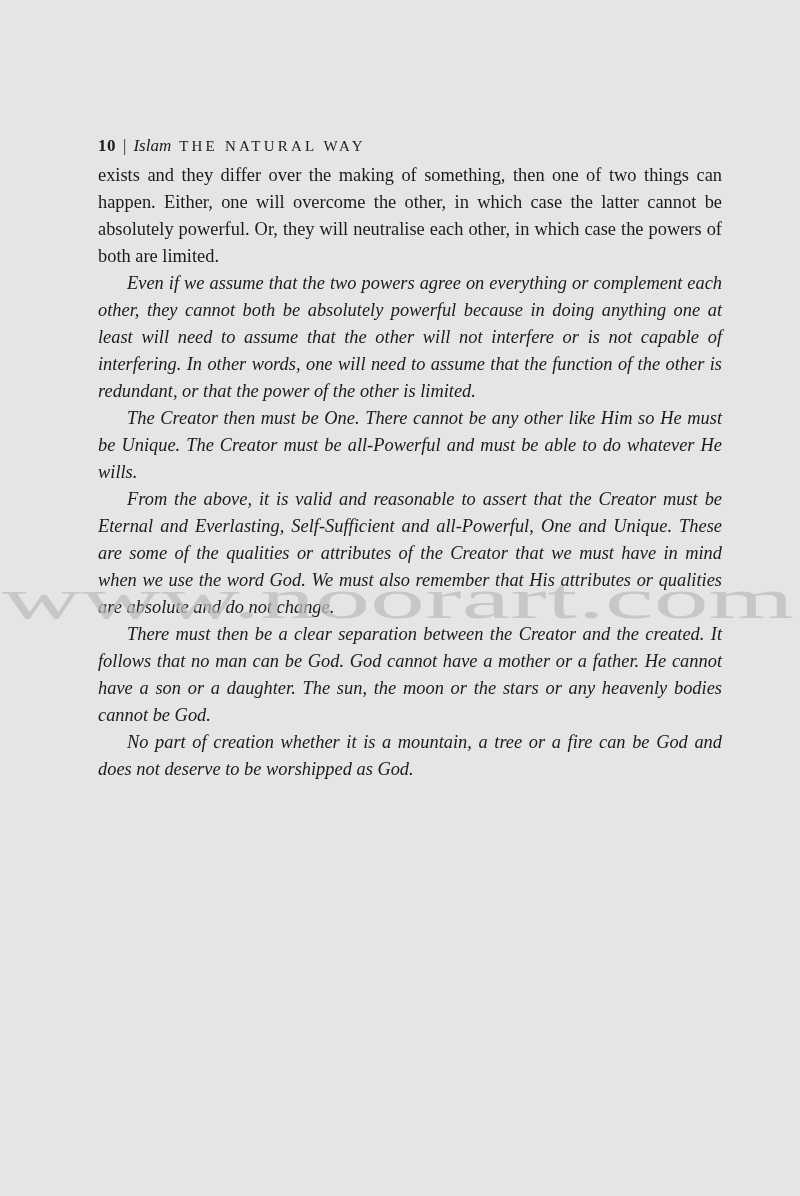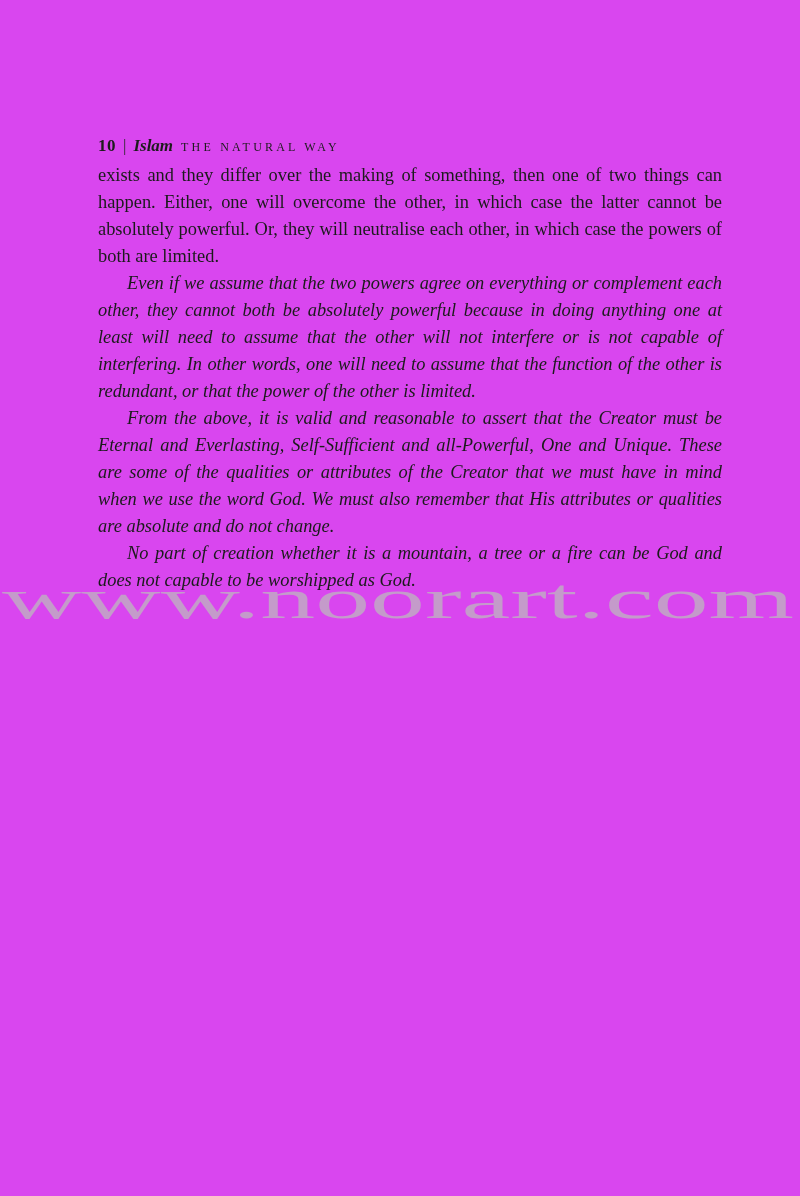--- a/index.html
+++ b/index.html
@@ -4,21 +4,21 @@
 <style>
   html, body {
     margin: 0;
     padding: 0;
     background: #ffffff;
   }
   .page {
     position: relative;
     width: 800px;
     height: 1196px;
-    background: #d946ef;
+    background: #e5e5e5;
     overflow: hidden;
     font-family: "Liberation Serif", serif;
   }
   .running-header {
     position: absolute;
     left: 98px;
     top: 96px;
     color: #1c1c1c;
     white-space: nowrap;
     display: flex;
@@ -30,27 +30,27 @@
     letter-spacing: 0.5px;
   }
   .hdr-sep {
     font-size: 17px;
     font-weight: 400;
     margin: 0 7px;
     color: #2a2a2a;
   }
   .hdr-title-italic {
     font-size: 17px;
-    font-weight: bold;
+    font-weight: normal;
     font-style: italic;
     margin-right: 8px;
     margin-top: 40px;
   }
   .hdr-title-caps {
-    font-size: 12px;
+    font-size: 15px;
     letter-spacing: 3.2px;
     font-weight: 400;
     margin-top: 36px;
   }
   .text-block {
     position: absolute;
     left: 98px;
     top: 162px;
     width: 624px;
     color: #1b1b1b;
@@ -84,21 +84,23 @@
   <div class="running-header">
     <span class="hdr-num">10</span>
     <span class="hdr-sep">|</span>
     <span class="hdr-title-italic">Islam</span>
     <span class="hdr-title-caps">THE NATURAL WAY</span>
   </div>
 
   <div class="text-block">
       <p class="para">exists and they differ over the making of something, then one of two things can happen. Either, one will overcome the other, in which case the latter cannot be absolutely powerful. Or, they will neutralise each other, in which case the powers of both are limited.</p>
       <p class="para indent">Even if we assume that the two powers agree on everything or complement each other, they cannot both be absolutely powerful because in doing anything one at least will need to assume that the other will not interfere or is not capable of interfering. In other words, one will need to assume that the function of the other is redundant, or that the power of the other is limited.</p>
+      <p class="para indent">The Creator then must be One. There cannot be any other like Him so He must be Unique. The Creator must be all-Powerful and must be able to do whatever He wills.</p>
       <p class="para indent">From the above, it is valid and reasonable to assert that the Creator must be Eternal and Everlasting, Self-Sufficient and all-Powerful, One and Unique. These are some of the qualities or attributes of the Creator that we must have in mind when we use the word God. We must also remember that His attributes or qualities are absolute and do not change.</p>
-      <p class="para indent">No part of creation whether it is a mountain, a tree or a fire can be God and does not capable to be worshipped as God.</p>
+      <p class="para indent">There must then be a clear separation between the Creator and the created. It follows that no man can be God. God cannot have a mother or a father. He cannot have a son or a daughter. The sun, the moon or the stars or any heavenly bodies cannot be God.</p>
+      <p class="para indent">No part of creation whether it is a mountain, a tree or a fire can be God and does not deserve to be worshipped as God.</p>
     </div>
 
   <svg class="watermark" width="800" height="72" viewBox="0 0 800 72" xmlns="http://www.w3.org/2000/svg">
     <text x="2" y="62" textLength="792" lengthAdjust="spacingAndGlyphs" font-family="Liberation Serif, serif" font-size="58" fill="#bcbcbc" opacity="0.72">www.noorart.com</text>
   </svg>
 
 </div>
 
 </body></html>

